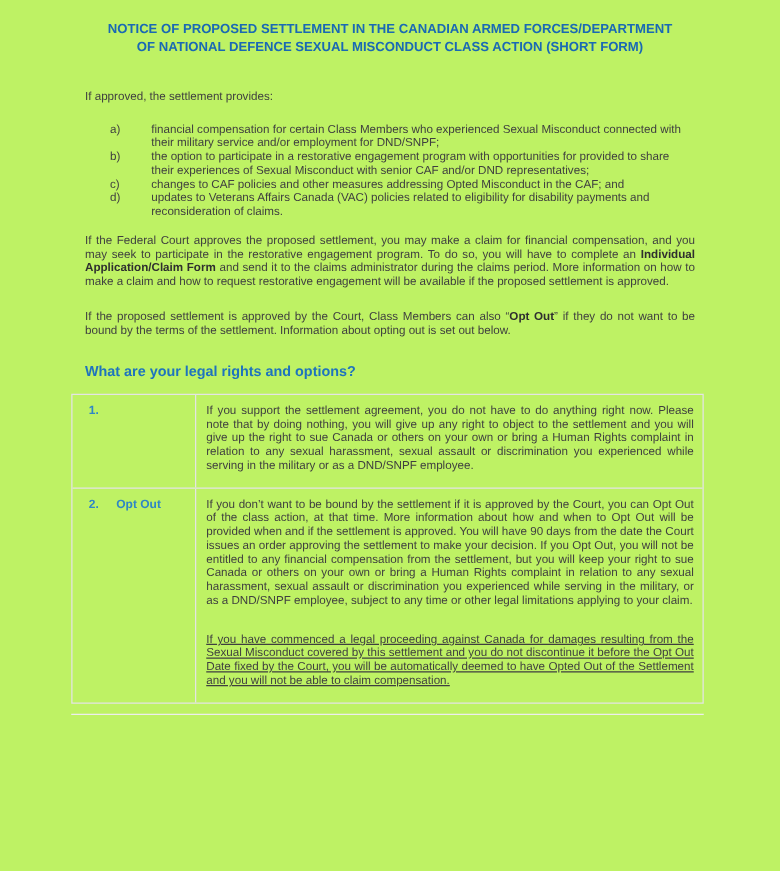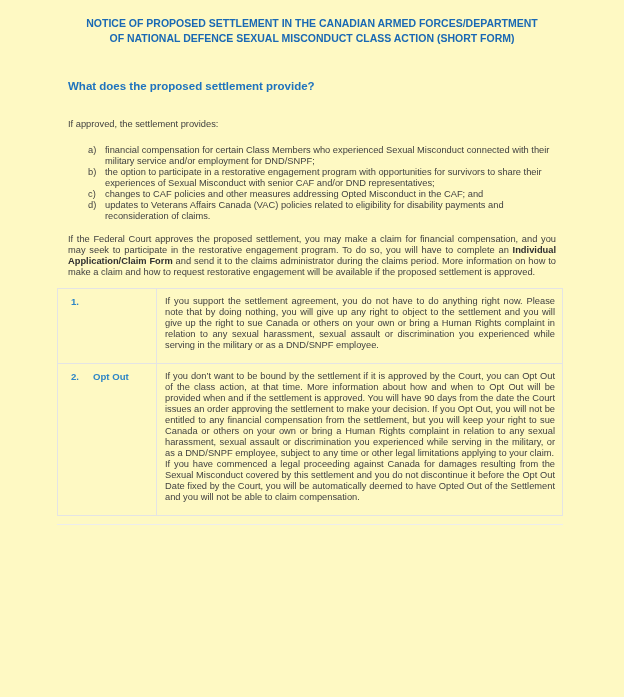--- a/index.html
+++ b/index.html
@@ -1,19 +1,19 @@
 <!DOCTYPE html>
 <html><head>
 <meta charset="utf-8">
 <style>
   html,body{margin:0;padding:0;background:#fff;}
   .page{
     position:relative;
     width:624px;height:697px;
-    background:#fef9c3;
+    background:#bef264;
     font-family:"Liberation Sans",sans-serif;
     color:#3f3f3f;
     overflow:hidden;
     box-sizing:border-box;
   }
   .inner{padding:16px 68px 0 68px;}
 
   .doc-title{
     width:460px;margin:0 auto;
     text-align:center;
@@ -28,21 +28,21 @@
   }
   .heading-provide{margin-top:33px;}
   .heading-rights{margin-top:21px;}
 
   .body-text{font-size:9.3px;line-height:11px;}
   .intro{margin-top:26px;}
 
   .provision-list{margin-top:15px;padding-left:20px;}
   .list-item{display:flex;}
   .list-marker{flex:none;width:17px;}
-  .list-text{flex:1;}
+  .list-text{flex:1;margin-left:16px;}
 
   .para{text-align:justify;}
   .para-claim{margin-top:12px;}
   .para-optout{margin-top:17px;}
 
   .rights-table{
     margin:10px 0 0 -11px;
     width:506px;
     border:1px solid #e4e4e4;
     box-sizing:border-box;
@@ -60,64 +60,65 @@
     font-size:9.6px;line-height:11px;
   }
   .t-num{flex:none;width:22px;}
   .t-content{
     flex:1;
     padding:7px 7px 12px 8px;
     text-align:justify;
     font-size:9.3px;line-height:11px;
   }
   .t-content p{margin:0;}
-  .t-content p + p{}
+  .t-content p + p{margin-top:20px;text-decoration:underline;}
 
   .next-row-hint{
     margin:8px 0 0 -11px;
     width:506px;
     border-top:1px solid #ededed;
     height:0;
   }
   b{color:#2f2f2f;}
 </style>
 </head>
 <body>
 
 <div class="page">
   <div class="inner">
 
     <div class="doc-title">NOTICE OF PROPOSED SETTLEMENT IN THE CANADIAN ARMED FORCES/DEPARTMENT OF NATIONAL DEFENCE SEXUAL MISCONDUCT CLASS ACTION (SHORT FORM)</div>
 
-    <div class="section-heading heading-provide">What does the proposed settlement provide?</div>
 
     <div class="body-text intro">If approved, the settlement provides:</div>
 
     <div class="body-text provision-list">
       <div class="list-item">
         <span class="list-marker">a)</span>
         <span class="list-text">financial compensation for certain Class Members who experienced Sexual Misconduct connected with their military service and/or employment for DND/SNPF;</span>
       </div>
       <div class="list-item">
         <span class="list-marker">b)</span>
-        <span class="list-text">the option to participate in a restorative engagement program with opportunities for survivors to share their experiences of Sexual Misconduct with senior CAF and/or DND representatives;</span>
+        <span class="list-text">the option to participate in a restorative engagement program with opportunities for provided to share their experiences of Sexual Misconduct with senior CAF and/or DND representatives;</span>
       </div>
       <div class="list-item">
         <span class="list-marker">c)</span>
         <span class="list-text">changes to CAF policies and other measures addressing Opted Misconduct in the CAF; and</span>
       </div>
       <div class="list-item">
         <span class="list-marker">d)</span>
         <span class="list-text">updates to Veterans Affairs Canada (VAC) policies related to eligibility for disability payments and reconsideration of claims.</span>
       </div>
     </div>
 
     <div class="body-text para para-claim">If the Federal Court approves the proposed settlement, you may make a claim for financial compensation, and you may seek to participate in the restorative engagement program. To do so, you will have to complete an <b>Individual Application/Claim Form</b> and send it to the claims administrator during the claims period. More information on how to make a claim and how to request restorative engagement will be available if the proposed settlement is approved.</div>
 
+    <div class="body-text para para-optout">If the proposed settlement is approved by the Court, Class Members can also “<b>Opt Out</b>” if they do not want to be bound by the terms of the settlement. Information about opting out is set out below.</div>
 
+    <div class="section-heading heading-rights">What are your legal rights and options?</div>
 
     <div class="rights-table">
 
       <div class="t-row">
         <div class="t-label">
           <span class="t-num">1.</span>
         </div>
         <div class="t-content">
           <p>If you support the settlement agreement, you do not have to do anything right now. Please note that by doing nothing, you will give up any right to object to the settlement and you will give up the right to sue Canada or others on your own or bring a Human Rights complaint in relation to any sexual harassment, sexual assault or discrimination you experienced while serving in the military or as a DND/SNPF employee.</p>
         </div>

